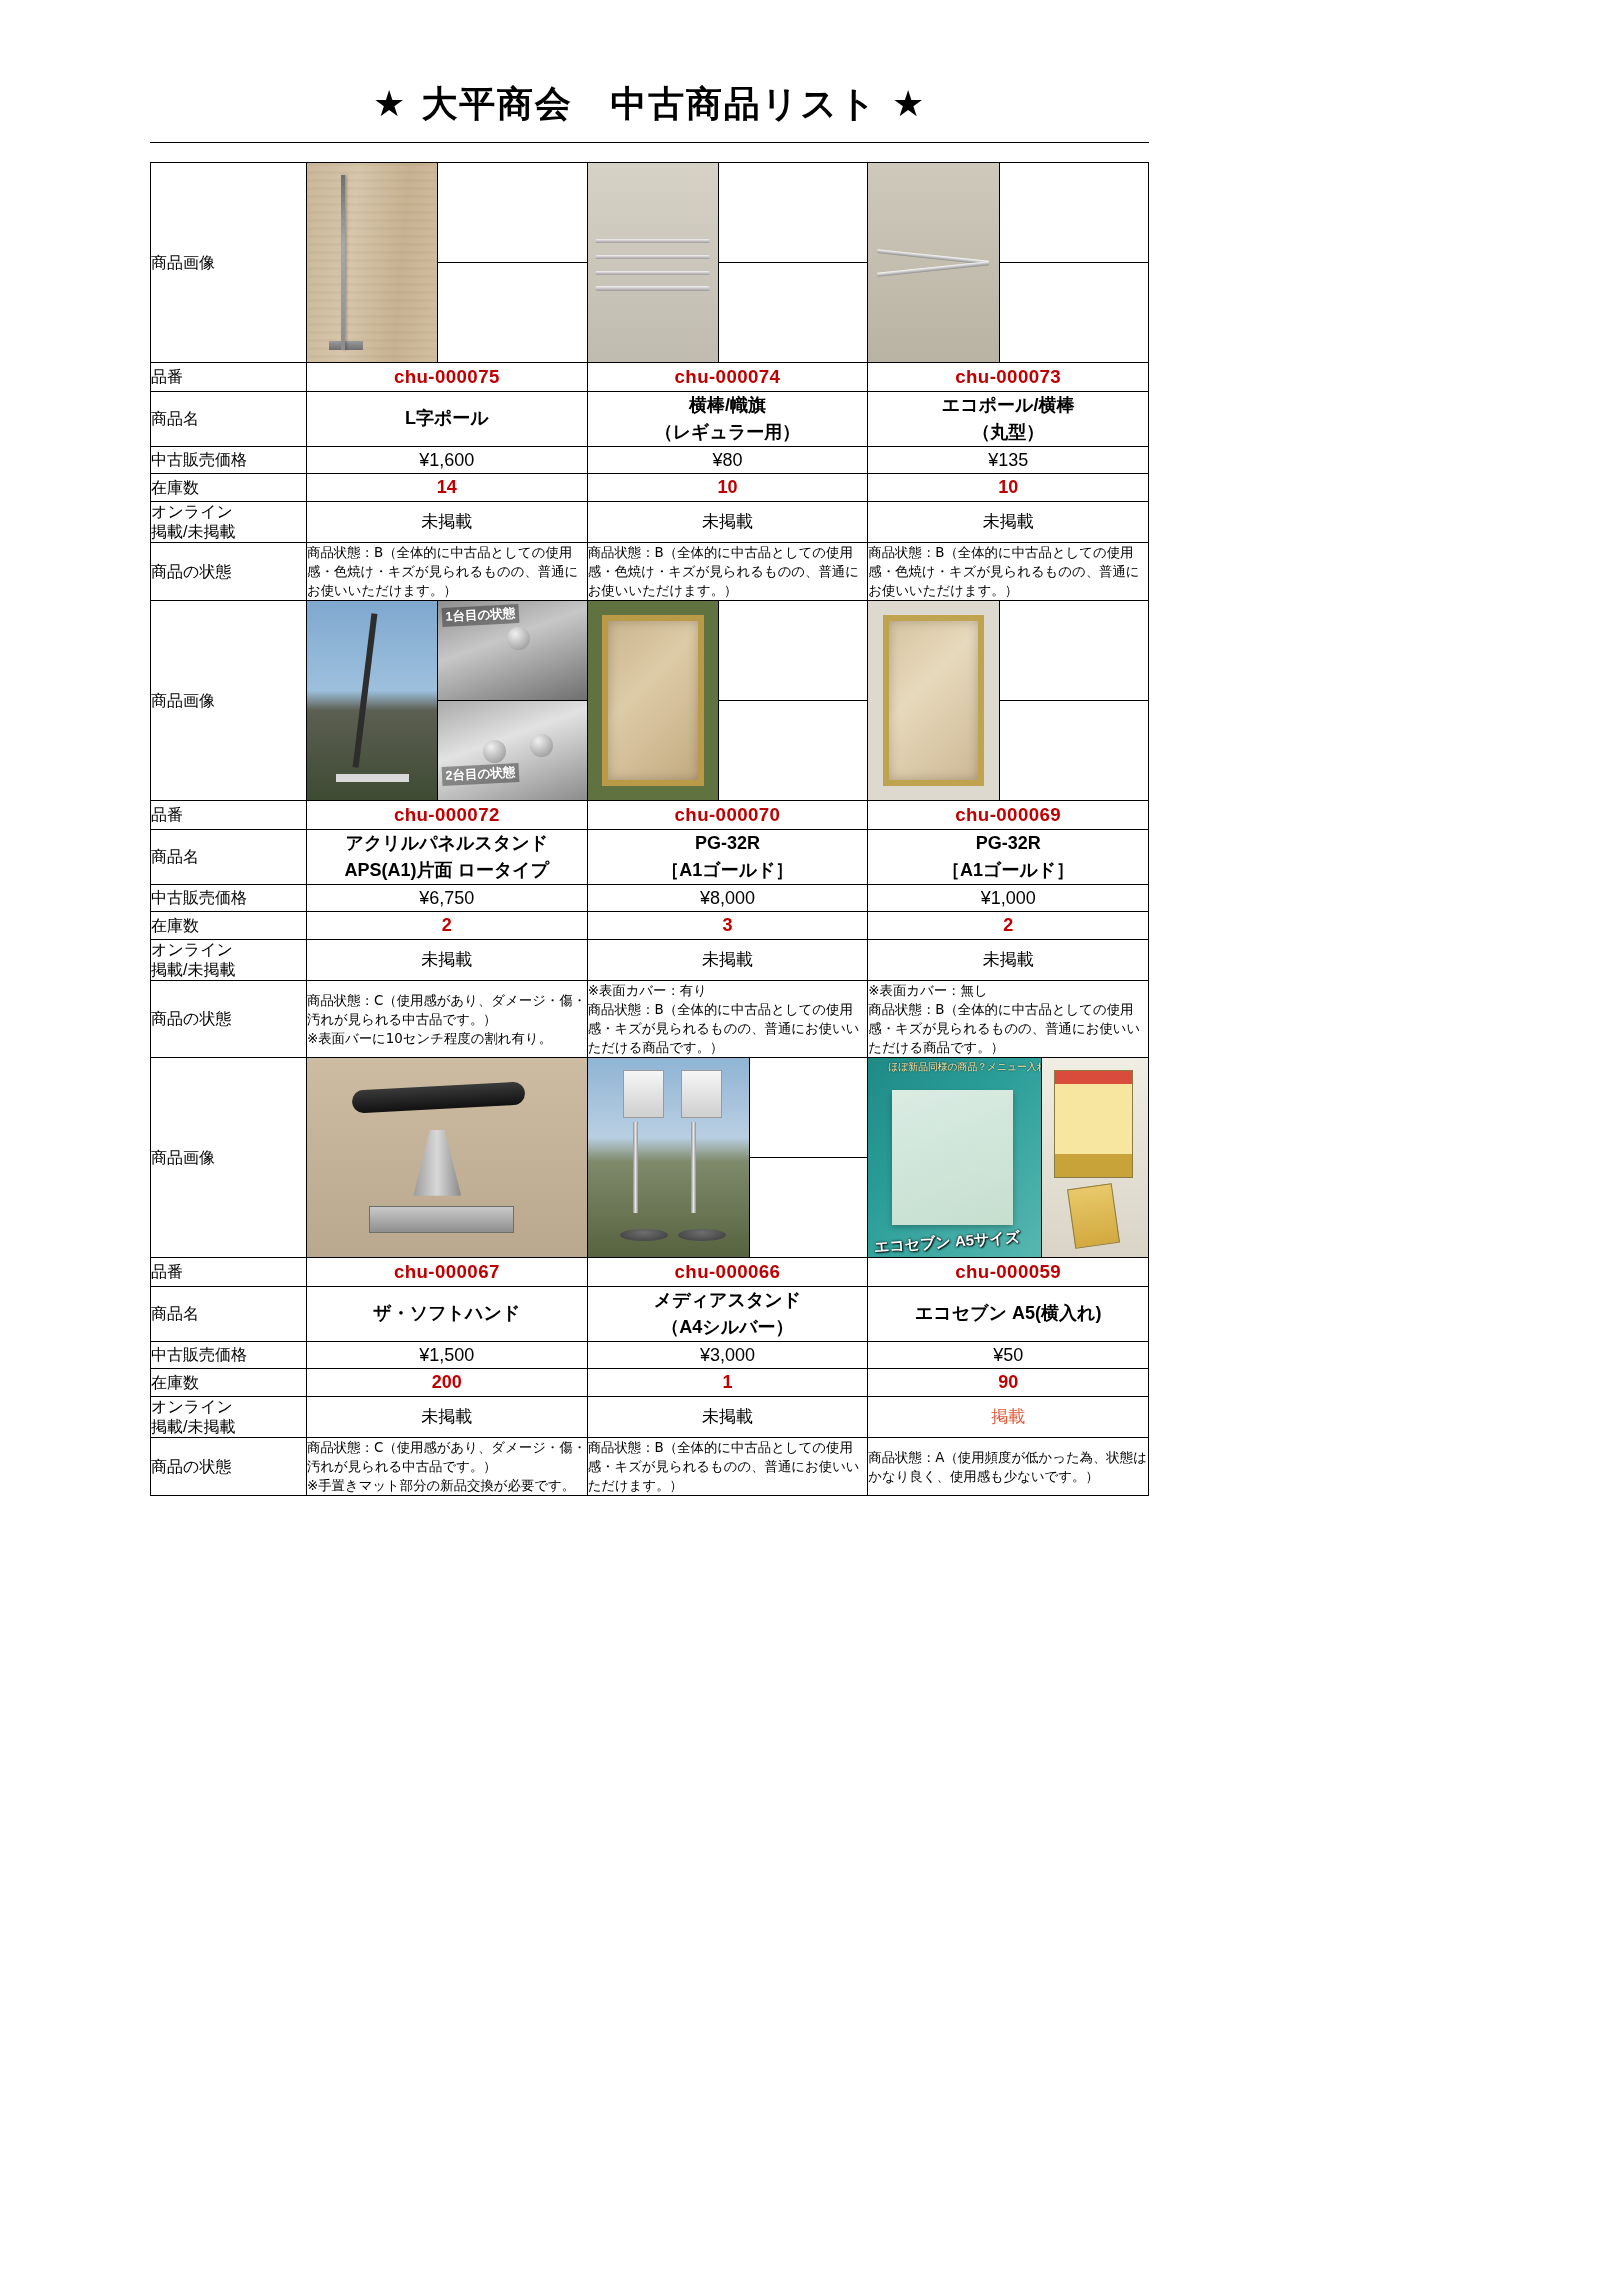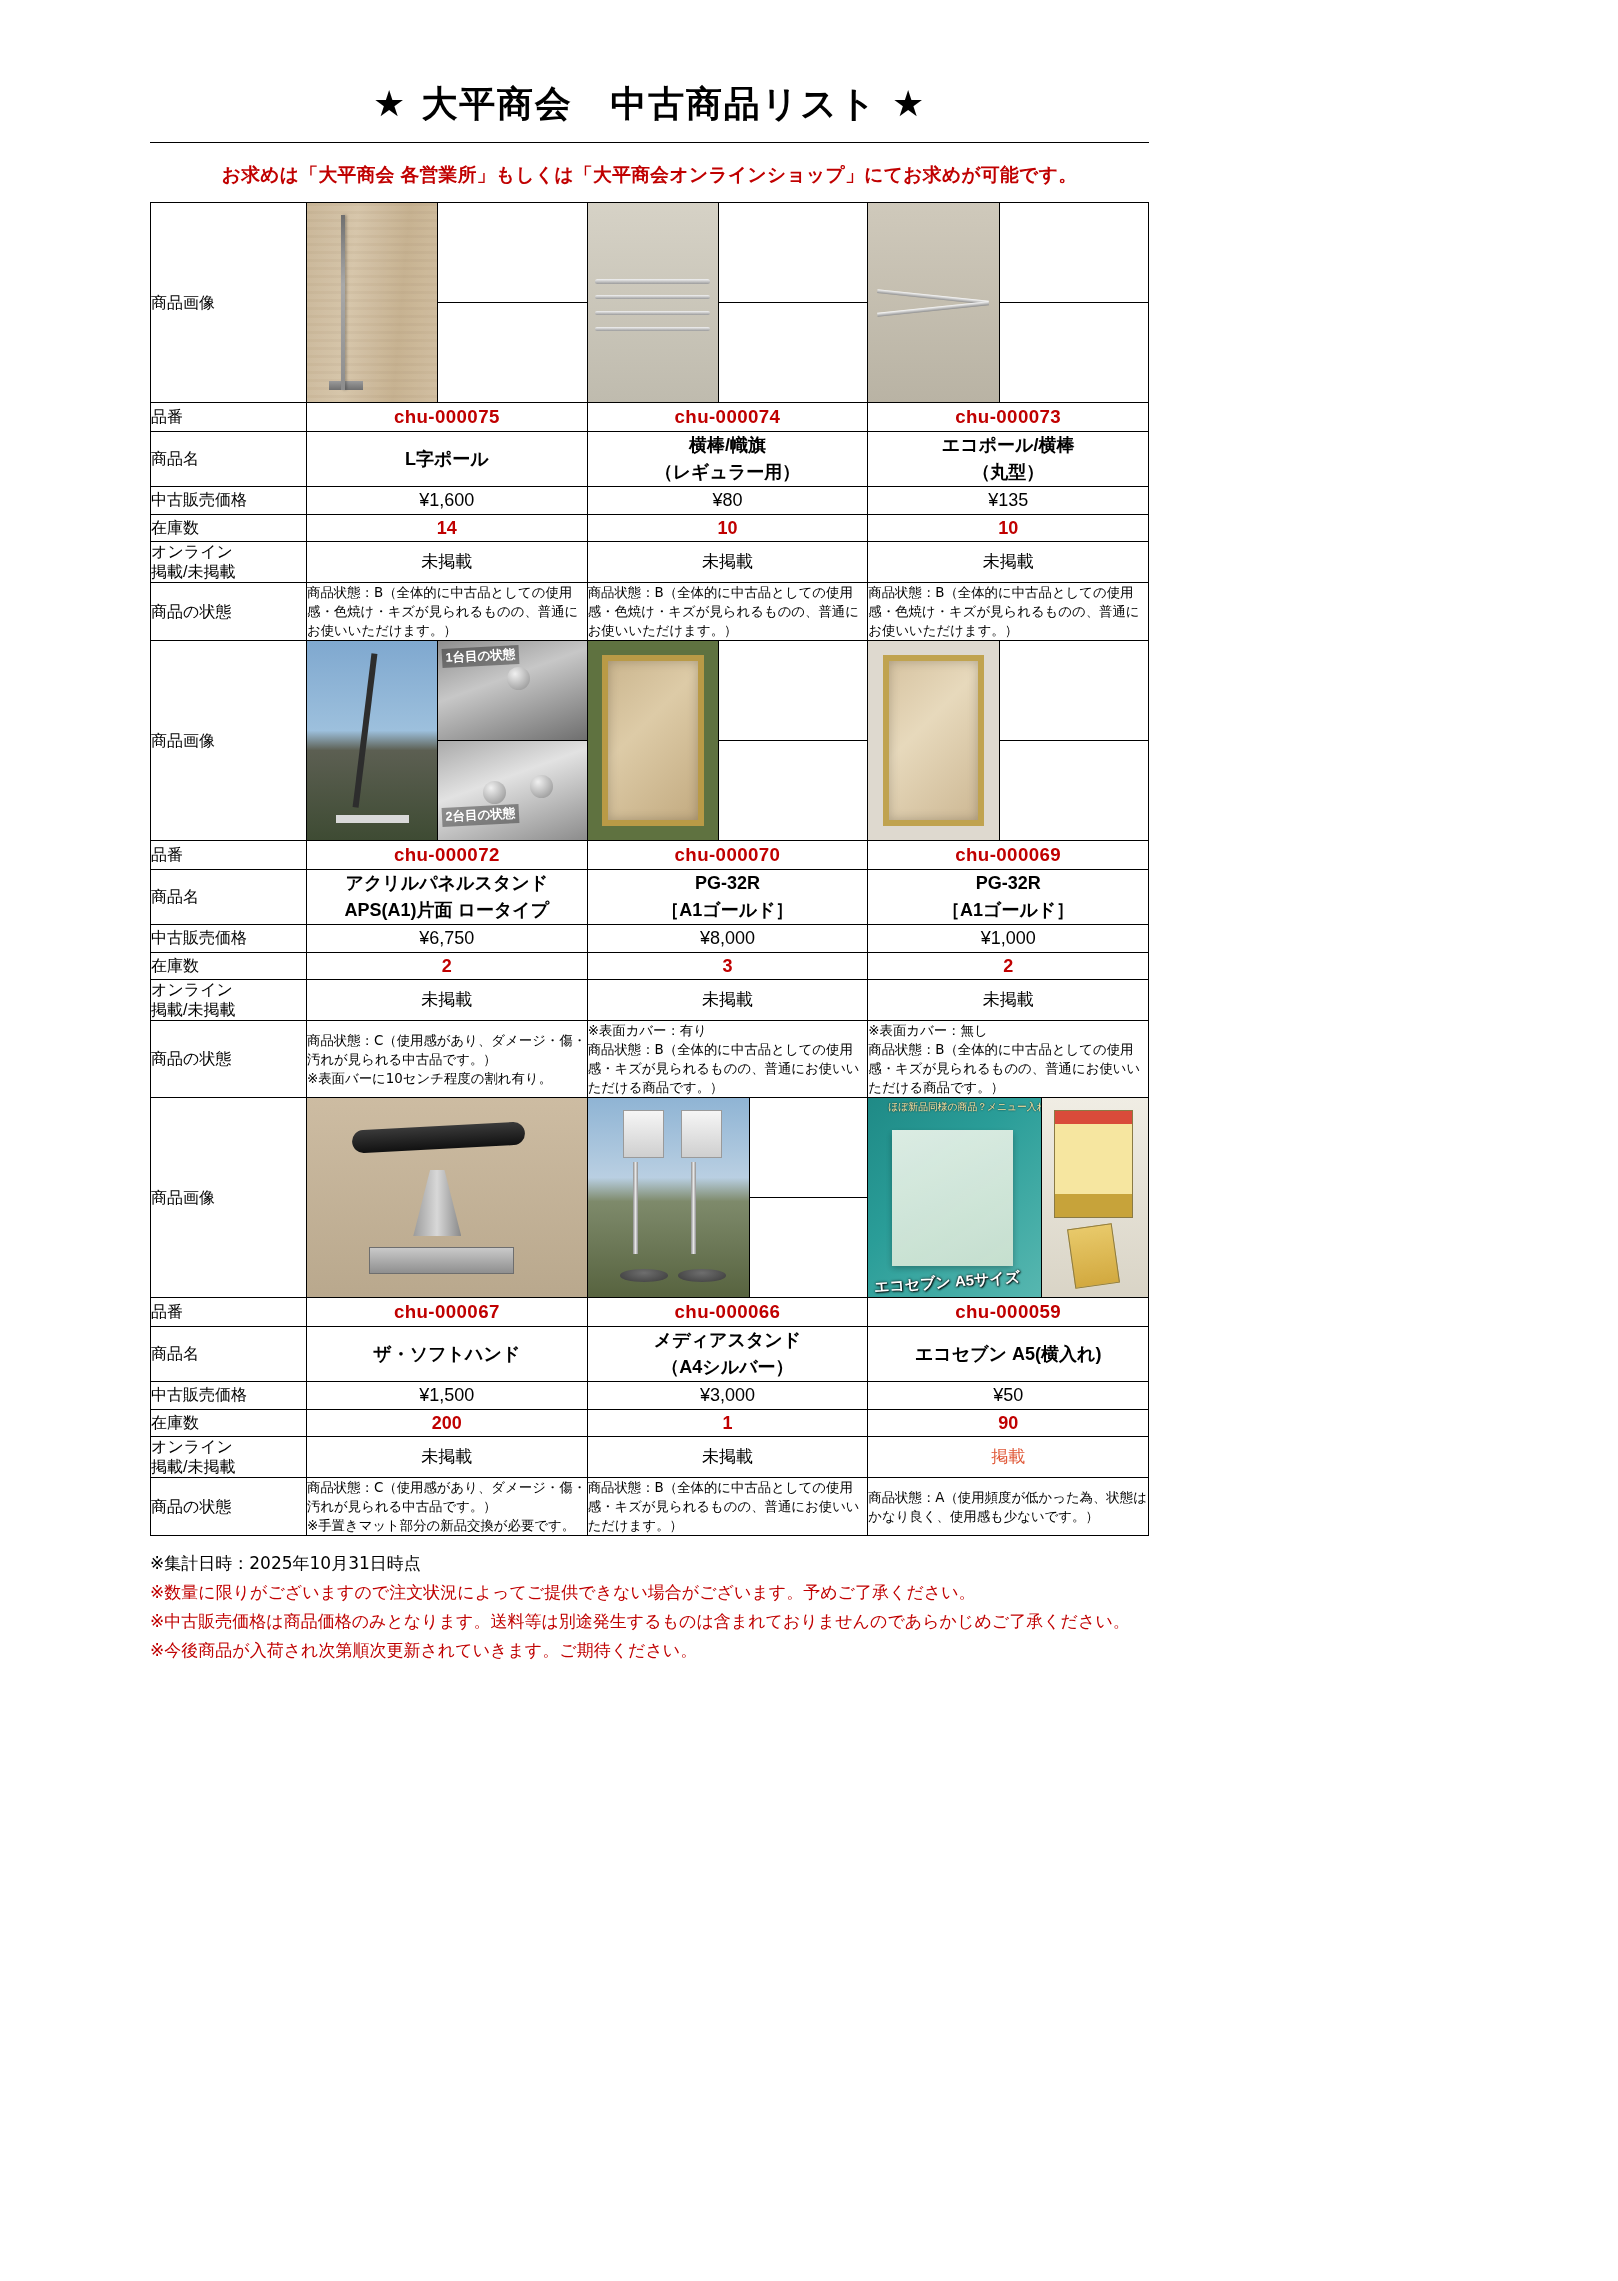--- a/index.html
+++ b/index.html
@@ -295,21 +295,20 @@
   .notes .n0 { color: #000; }
   .notes .nr { color: #c00000; }
 </style>
 </head>
 <body>
 
 <div class="page">
 
   <div class="doc-title">★ 大平商会　中古商品リスト ★</div>
   <div class="title-rule"></div>
-  <div class="subtitle">お求めは「大平商会 各営業所」もしくは「大平商会オンラインショップ」にてお求めが可能です。</div>
 
   <table class="main">
     <colgroup>
       <col style="width:156px">
       <col>
         <col>
         <col>
     </colgroup>
     <tbody>
 
@@ -630,21 +629,15 @@
         <td class="lbl">商品の状態</td>
         <td class="cond" style="white-space:pre-line">商品状態：C（使用感があり、ダメージ・傷・汚れが見られる中古品です。）
 ※手置きマット部分の新品交換が必要です。</td>
         <td class="cond" style="white-space:pre-line">商品状態：B（全体的に中古品としての使用感・キズが見られるものの、普通にお使いいただけます。）</td>
         <td class="cond" style="white-space:pre-line">商品状態：A（使用頻度が低かった為、状態はかなり良く、使用感も少ないです。）</td>
       </tr>
 
     </tbody>
   </table>
 
-  <div class="notes">
-    <div class="n0">※集計日時：2025年10月31日時点</div>
-    <div class="nr">※数量に限りがございますので注文状況によってご提供できない場合がございます。予めご了承ください。</div>
-    <div class="nr">※中古販売価格は商品価格のみとなります。送料等は別途発生するものは含まれておりませんのであらかじめご了承ください。</div>
-    <div class="nr">※今後商品が入荷され次第順次更新されていきます。ご期待ください。</div>
-  </div>
 
 </div>
 
 
 </body></html>

